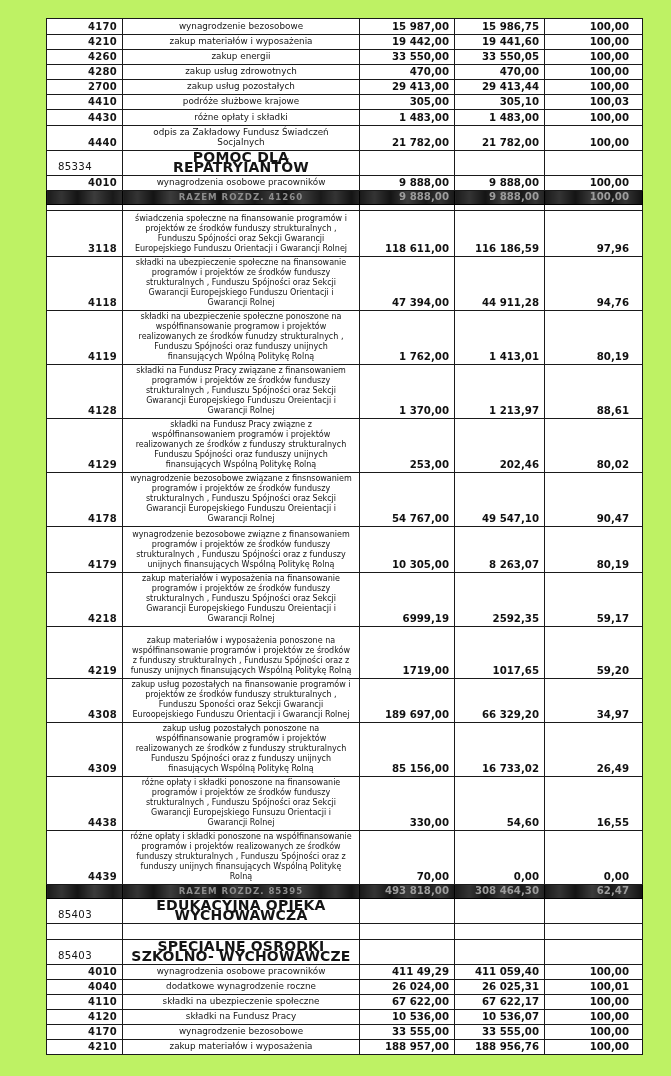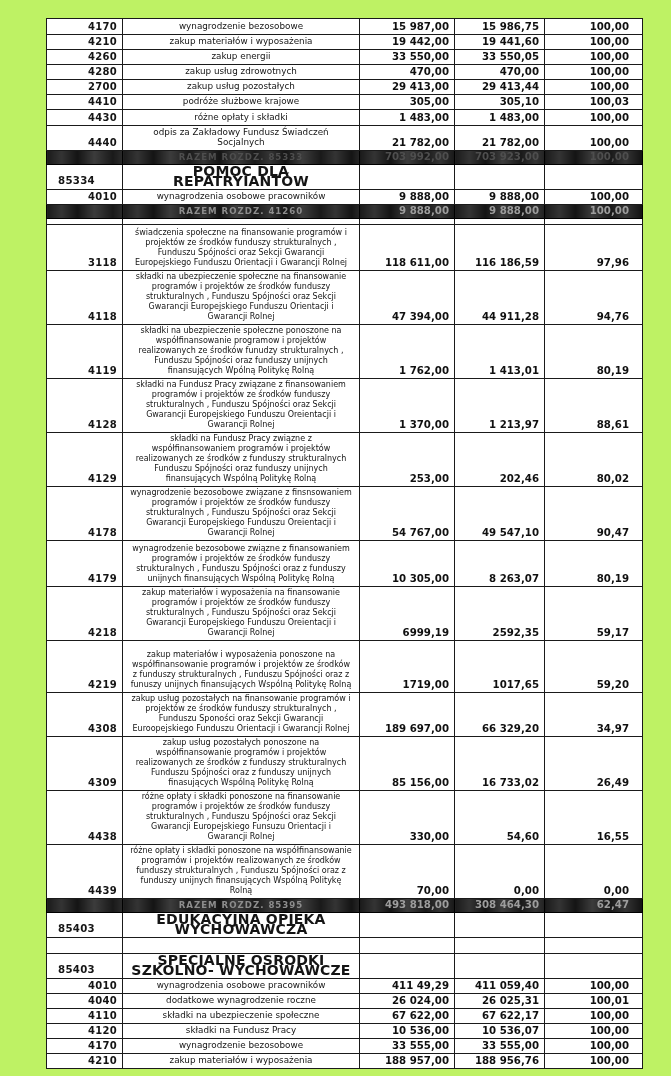--- a/index.html
+++ b/index.html
@@ -42,21 +42,21 @@
   td.col-plan,td.col-wykonanie{
     text-align:right;padding:0 5px 2px 0;
     font-size:10.2px;font-weight:600;color:#101010;
   }
   td.col-procent{
     text-align:right;padding:0 13px 2px 0;
     font-size:10.2px;font-weight:600;color:#101010;
   }
   tr.section td{height:17px;}
   tr.section td.col-code{
-    text-align:left;padding:0 0 3px 11px;font-weight:700;font-size:10.2px;margin-left:36px;
+    text-align:left;padding:0 0 3px 11px;font-weight:400;font-size:10.2px;margin-left:36px;
   }
   tr.section td.col-desc{
     font-weight:700;font-size:14px;letter-spacing:.2px;padding-bottom:3px;
   }
   tr.total td{
     background:repeating-linear-gradient(90deg,
       #1b1b1b 0px,#343434 14px,#141414 30px,#3c3c3c 47px,#181818 66px);
     border-color:#000;
   }
   tr.total td.col-desc{
@@ -131,27 +131,20 @@
           <td class="col-wykonanie">1 483,00</td>
           <td class="col-procent">100,00</td>
         </tr>
         <tr class="item short" style="height: 17px;">
           <td class="col-code">4440</td>
           <td class="col-desc">odpis za Zakładowy Fundusz Świadczeń Socjalnych</td>
           <td class="col-plan">21 782,00</td>
           <td class="col-wykonanie">21 782,00</td>
           <td class="col-procent">100,00</td>
         </tr>
-        <tr class="total faint" style="height: 13px;">
-          <td class="col-code"></td>
-          <td class="col-desc">RAZEM ROZDZ. 85333</td>
-          <td class="col-plan">703 992,00</td>
-          <td class="col-wykonanie">703 923,00</td>
-          <td class="col-procent">100,00</td>
-        </tr>
         <tr class="section" style="height: 17px;">
           <td class="col-code">85334</td>
           <td class="col-desc">POMOC DLA REPATRYIANTÓW</td>
           <td class="col-plan"></td>
           <td class="col-wykonanie"></td>
           <td class="col-procent"></td>
         </tr>
         <tr class="item short" style="height: 15px;">
           <td class="col-code">4010</td>
           <td class="col-desc">wynagrodzenia osobowe pracowników</td>

